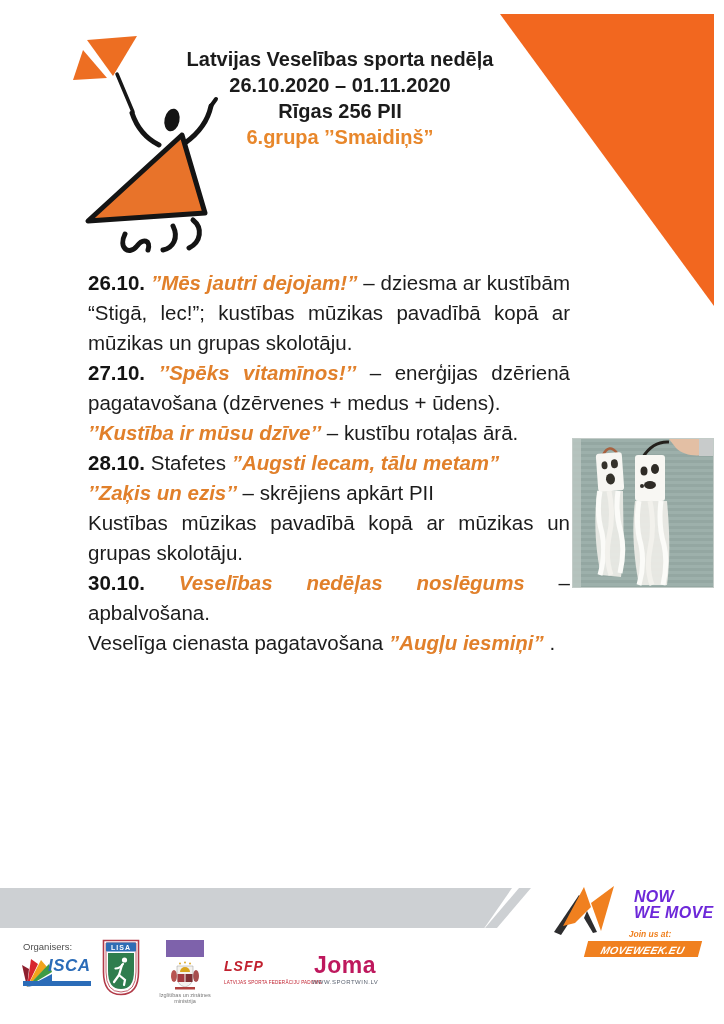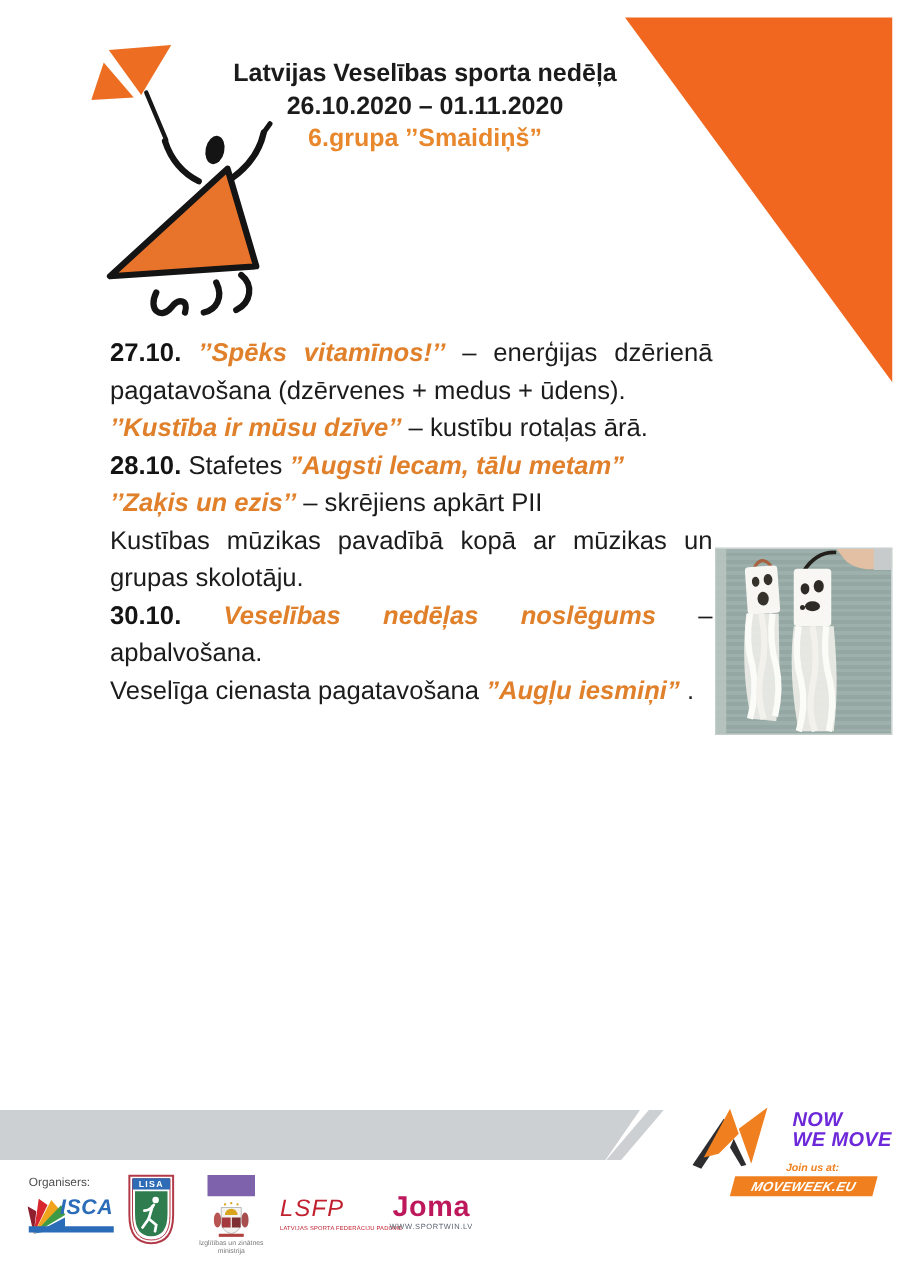--- a/index.html
+++ b/index.html
@@ -47,21 +47,21 @@
   .isca-word{position:absolute;left:26px;top:1px;font-size:17px;font-weight:800;font-style:italic;
              color:#2B6CB8;letter-spacing:.5px;}
   .isca-bar{position:absolute;left:1px;top:26px;width:68px;height:4.5px;background:#2B6CB8;}
   .lisa{position:absolute;left:102px;top:939px;width:38px;height:57px;}
   .ministry{position:absolute;left:162px;top:940px;width:46px;}
   .ministry-purple{position:absolute;left:4px;top:0;width:38px;height:17px;background:#7E62AB;}
   .ministry-crest{position:absolute;left:9px;top:21px;width:28px;height:29px;}
   .ministry-text{position:absolute;left:-6px;top:52px;width:58px;text-align:center;
                  font-size:5.5px;line-height:6px;color:#777;}
   .lsfp{position:absolute;left:224px;top:957px;width:66px;}
-  .lsfp-word{font-size:19px;font-weight:400;font-style:italic;color:#C1212F;letter-spacing:1px;}
+  .lsfp-word{font-size:14px;font-weight:700;font-style:italic;color:#C1212F;letter-spacing:1px;}
   .lsfp-sub{position:absolute;left:0;top:23px;width:66px;font-size:4.6px;color:#C1212F;
             letter-spacing:.2px;white-space:nowrap;}
   .joma{position:absolute;left:308px;top:953px;width:74px;text-align:center;}
   .joma-word{font-size:23px;font-weight:800;color:#be185d;letter-spacing:.5px;line-height:24px;}
   .joma-sub{font-size:6px;color:#5A6270;letter-spacing:.5px;margin-top:2px;}
 </style>
 </head>
 <body>
 
 <div class="page">
@@ -82,24 +82,26 @@
     <path d="M138,70 L143,63" stroke="#141414" stroke-width="4" stroke-linecap="round"></path>
     <path d="M109,99 L15,185 L132,177 Z" fill="#E8732A" stroke="#141414" stroke-width="5" stroke-linejoin="round"></path>
     <path d="M52,198 C45,212 56,220 64,210 C70,202 78,204 75,214" stroke="#141414" stroke-width="5" stroke-linecap="round" fill="none"></path>
     <path d="M100,190 C106,202 100,212 90,214" stroke="#141414" stroke-width="5" stroke-linecap="round" fill="none"></path>
     <path d="M120,184 C130,192 128,206 116,212" stroke="#141414" stroke-width="5" stroke-linecap="round" fill="none"></path>
   </svg>
 
   <header class="header">
     <div>Latvijas Veselības sporta nedēļa</div>
     <div>26.10.2020 – 01.11.2020</div>
+    <div>Rīgas 256 PII</div>
     <div class="orange-line">6.grupa ’’Smaidiņš”</div>
   </header>
 
   <main class="schedule">
+      <p class="sched-p"><span class="seg-b">26.10. </span><span class="seg-o">”Mēs jautri dejojam!”</span><span class="seg-n"> – dziesma ar kustībām “Stigā, lec!”; kustības mūzikas pavadībā kopā ar mūzikas un grupas skolotāju.</span></p>
       <p class="sched-p"><span class="seg-b">27.10. </span><span class="seg-o">’’Spēks vitamīnos!’’</span><span class="seg-n"> – enerģijas dzērienā pagatavošana (dzērvenes + medus + ūdens).</span></p>
       <p class="sched-p"><span class="seg-o">’’Kustība ir mūsu dzīve’’</span><span class="seg-n"> – kustību rotaļas ārā.</span></p>
       <p class="sched-p"><span class="seg-b">28.10. </span><span class="seg-n">Stafetes </span><span class="seg-o">”Augsti lecam, tālu metam”</span><br><span class="seg-o">’’Zaķis un ezis’’</span><span class="seg-n"> – skrējiens apkārt PII</span></p>
       <p class="sched-p"><span class="seg-n">Kustības mūzikas pavadībā kopā ar mūzikas un grupas skolotāju.</span></p>
       <p class="sched-p"><span class="seg-b">30.10. </span><span class="seg-o">Veselības nedēļas noslēgums</span><span class="seg-n"> – apbalvošana.</span></p>
       <p class="sched-p"><span class="seg-n">Veselīga cienasta pagatavošana </span><span class="seg-o">”Augļu iesmiņi”</span><span class="seg-n"> .</span></p>
     </main>
 
   <figure class="photo">
     <svg width="140" height="148" viewBox="0 0 140 148" aria-hidden="true">

